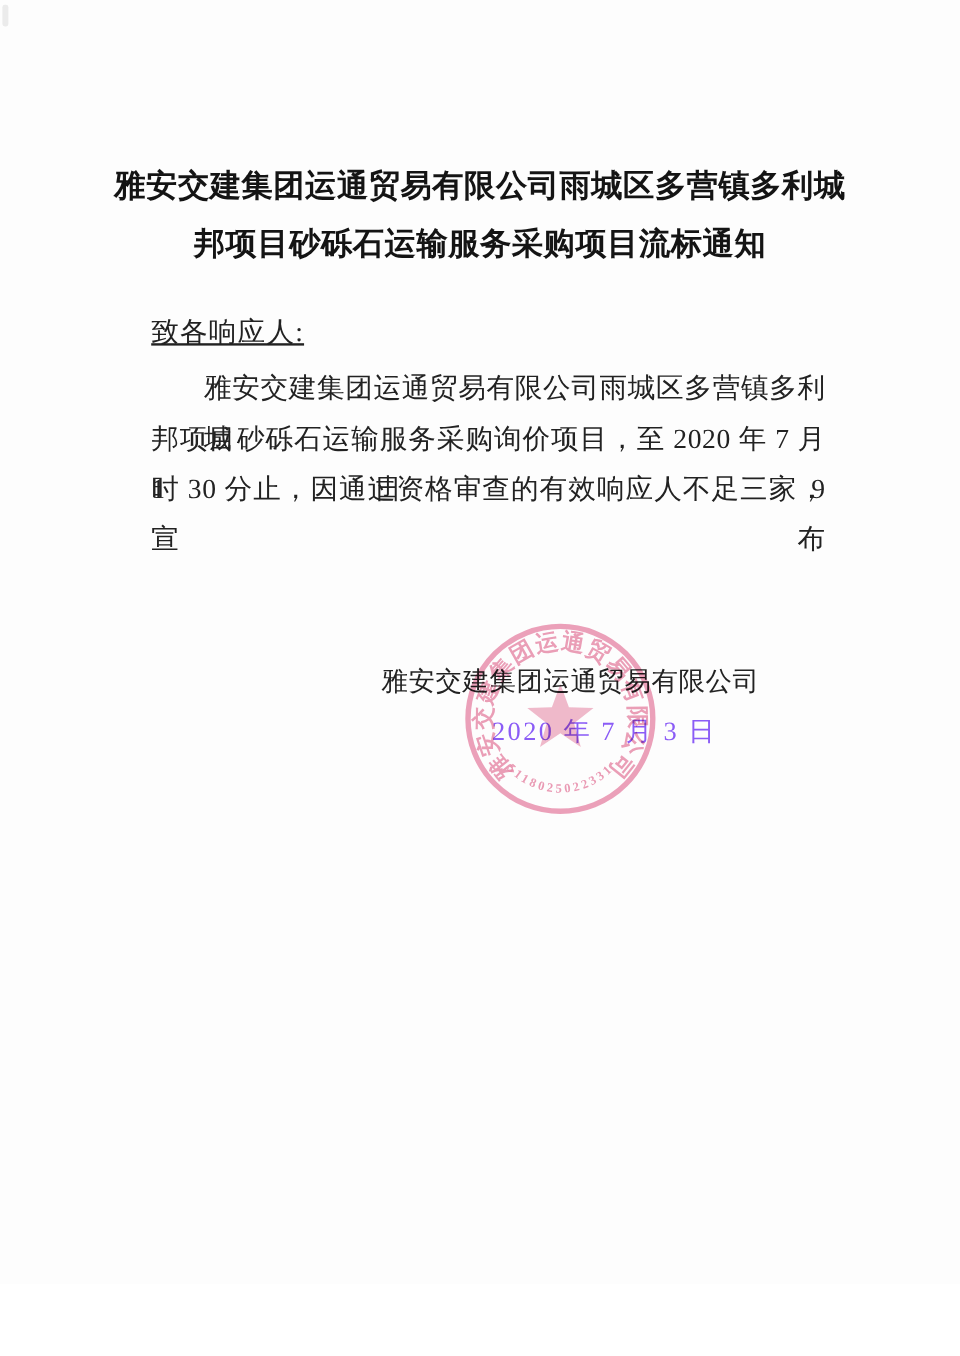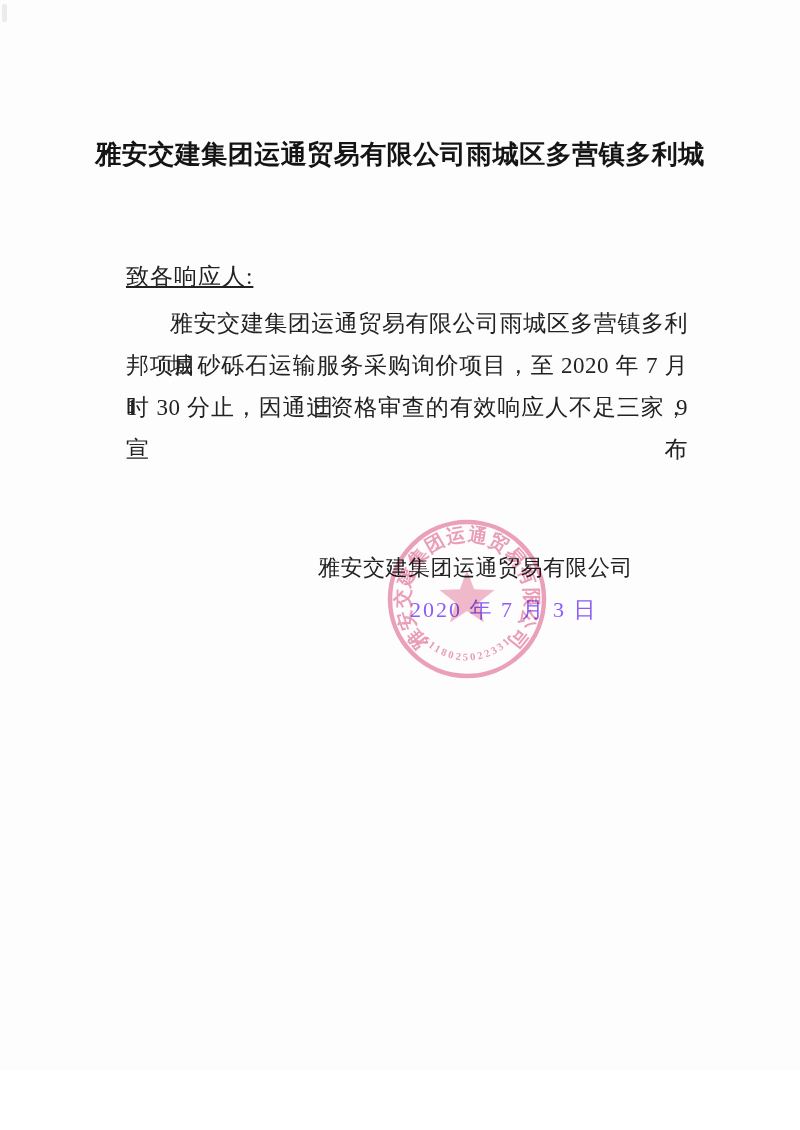--- a/index.html
+++ b/index.html
@@ -97,20 +97,21 @@
 </style>
 </head>
 <body>
 
 <div class="page">
 
   <div class="corner-mark"></div>
 
   <h1 class="title">
     <span class="title-line">雅安交建集团运通贸易有限公司雨城区多营镇多利城</span>
+    <span class="title-line">邦项目砂砾石运输服务采购项目流标通知</span>
   </h1>
 
   <div class="salutation">致各响应人:</div>
 
   <div class="body-block">
     <div class="bline indent just">雅安交建集团运通贸易有限公司雨城区多营镇多利城</div>
     <div class="bline just">邦项目砂砾石运输服务采购询价项目，至 2020 年 7 月 1 日 9</div>
     <div class="bline just">时 30 分止，因通过资格审查的有效响应人不足三家，宣布</div>
   </div>
 

